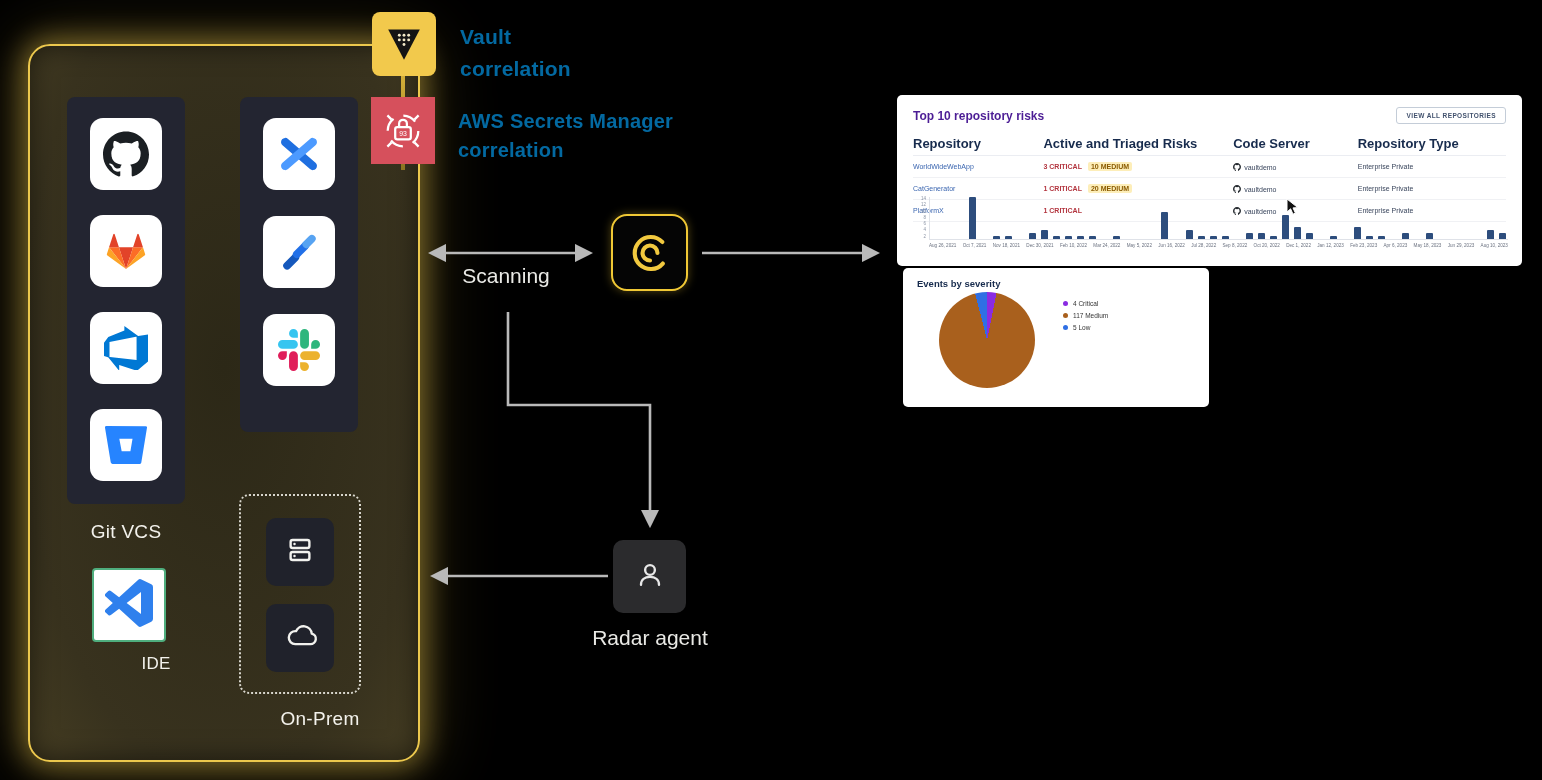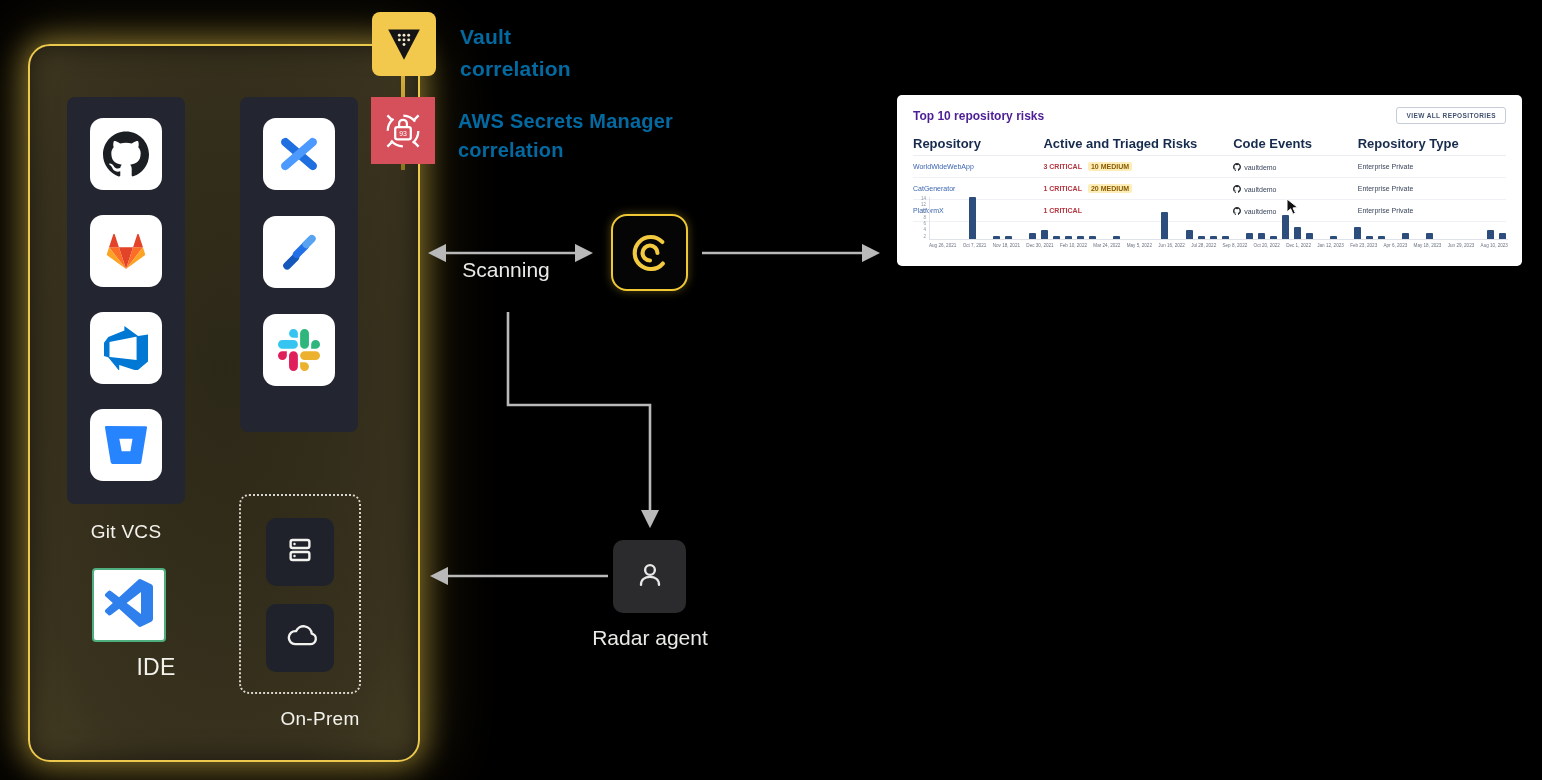--- a/index.html
+++ b/index.html
@@ -24,21 +24,21 @@
     width:72px; height:72px; background:#fff; border-radius:13px;
     display:flex; align-items:center; justify-content:center; flex:none;
   }
   .tile svg { display:block; }
   .panel-label {
     position:absolute; color:#f3f2ec; font-size:19px; font-weight:500;
     text-align:center; letter-spacing:.3px; line-height:1.38;
   }
   .lbl-git    { left:37px;  top:473px; width:118px; }
   .lbl-collab { left:190px; top:377px; width:160px; font-size:20px; }
-  .lbl-ide    { left:52px;  top:606px; width:148px; font-size:23px; }
+  .lbl-ide    { left:52px;  top:606px; width:148px; font-size:17px; }
   .lbl-onprem { left:200px; top:660px; width:180px; }
   .ide-tile {
     position:absolute; left:62px; top:522px; width:74px; height:74px;
     background:#fff; border:2px solid #4fae7e; border-radius:4px;
     display:flex; align-items:center; justify-content:center;
   }
   .onprem-box {
     position:absolute; left:209px; top:448px; width:122px; height:200px;
     border:2px dotted #d8d6cd; border-radius:10px;
     display:flex; flex-direction:column; align-items:center; padding:22px 0; gap:18px;
@@ -58,21 +58,21 @@
     position:absolute; left:371px; top:97px; width:64px; height:67px;
     background:#d6505c; display:flex; align-items:center; justify-content:center;
   }
   .callout-label { position:absolute; color:#0369a1; font-weight:600; letter-spacing:.2px; }
   .lbl-vault { left:460px; top:21px;  width:150px; font-size:21px; line-height:1.5; }
   .lbl-aws   { left:458px; top:107px; width:240px; font-size:20px; line-height:1.45; }
 
   
   .arrow-layer { position:absolute; left:0; top:0; pointer-events:none; }
   .flow-label { position:absolute; color:#e9e9e5; font-size:21px; font-weight:500; text-align:center; }
-  .lbl-scanning { left:425px; top:258px; width:162px; }
+  .lbl-scanning { left:425px; top:264px; width:162px; }
   .lbl-radar    { left:568px; top:626px; width:164px; }
   .cycode-box {
     position:absolute; left:611px; top:214px; width:77px; height:77px;
     background:#050505; border:2.5px solid #f0c835; border-radius:16px;
     box-shadow:0 0 10px rgba(240,200,53,.35);
     display:flex; align-items:center; justify-content:center;
   }
   .radar-box {
     position:absolute; left:613px; top:540px; width:73px; height:73px;
     background:#2b2b2d; border-radius:10px; display:flex; align-items:center; justify-content:center;
@@ -288,21 +288,21 @@
   <div class="dash-card card-main">
     <div class="dash-header">
       <div class="dash-title">Top 10 repository risks</div>
       <button class="dash-btn">VIEW ALL REPOSITORIES</button>
     </div>
     <table class="risks">
       <thead>
           <tr>
             <th class="c1">Repository</th>
             <th class="c2">Active and Triaged Risks</th>
-            <th class="c3">Code Events</th>
+            <th class="c3">Code Server</th>
             <th class="c4">Repository Type</th>
           </tr>
         </thead>
       <tbody>
           <tr>
             <td class="c1"><span class="repo-link">WorldWideWebApp</span></td>
             <td class="c2"><span class="risk-critical">3 CRITICAL</span><span class="risk-medium">10 MEDIUM</span></td>
             <td class="c3 cs-cell"><svg width="8" height="8" viewBox="0 0 24 24">
                 <path fill="#24292e" d="M12 .3C5.37.3 0 5.67 0 12.3c0 5.3 3.44 9.8 8.2 11.38.6.12.82-.26.82-.58l-.01-2.04c-3.34.73-4.04-1.61-4.04-1.61-.55-1.39-1.33-1.76-1.33-1.76-1.09-.74.08-.73.08-.73 1.2.09 1.84 1.24 1.84 1.24 1.07 1.83 2.8 1.3 3.49 1 .1-.78.42-1.31.76-1.61-2.66-.3-5.47-1.33-5.47-5.93 0-1.31.47-2.38 1.24-3.22-.13-.3-.54-1.52.11-3.18 0 0 1.01-.32 3.3 1.23a11.5 11.5 0 0 1 6.01 0c2.29-1.55 3.3-1.23 3.3-1.23.65 1.66.24 2.88.12 3.18.77.84 1.23 1.91 1.23 3.22 0 4.61-2.8 5.62-5.48 5.92.43.37.81 1.1.81 2.22l-.01 3.29c0 .32.21.7.82.58A12.01 12.01 0 0 0 24 12.3C24 5.67 18.63.3 12 .3z"></path>
               </svg>vaultdemo</td>
@@ -460,17 +460,35 @@
           <span>Jan 12, 2023</span>
           <span>Feb 23, 2023</span>
           <span>Apr 6, 2023</span>
           <span>May 18, 2023</span>
           <span>Jun 29, 2023</span>
           <span>Aug 10, 2023</span>
         </div>
     </div>
   </div>
 
+  <div class="dash-card card-severity">
+    <div class="pie-title">Events by severity</div>
+    <div class="pie pie-severity" style="background: conic-gradient(rgb(138, 43, 226) 0deg, rgb(138, 43, 226) 11.43deg, rgb(169, 96, 29) 11.43deg, rgb(169, 96, 29) 345.71deg, rgb(47, 111, 228) 345.71deg, rgb(47, 111, 228) 360deg);"></div>
+    <div class="legend leg-severity">
+        <div class="legend-row">
+          <span class="legend-dot" style="background: rgb(138, 43, 226);"></span>
+          <span class="legend-text">4 Critical</span>
+        </div>
+        <div class="legend-row">
+          <span class="legend-dot" style="background: rgb(169, 96, 29);"></span>
+          <span class="legend-text">117 Medium</span>
+        </div>
+        <div class="legend-row">
+          <span class="legend-dot" style="background: rgb(47, 111, 228);"></span>
+          <span class="legend-text">5 Low</span>
+        </div>
+      </div>
+  </div>
 
   <svg class="cursor" width="14" height="18" viewBox="0 0 14 18">
     <path d="M1 1 L1 14 L4.6 10.8 L7 16.2 L9.4 15.1 L7 9.9 L11.8 9.6 z" fill="#111" stroke="#fff" stroke-width="1"></path>
   </svg>
 </div>
 
 </body></html>

